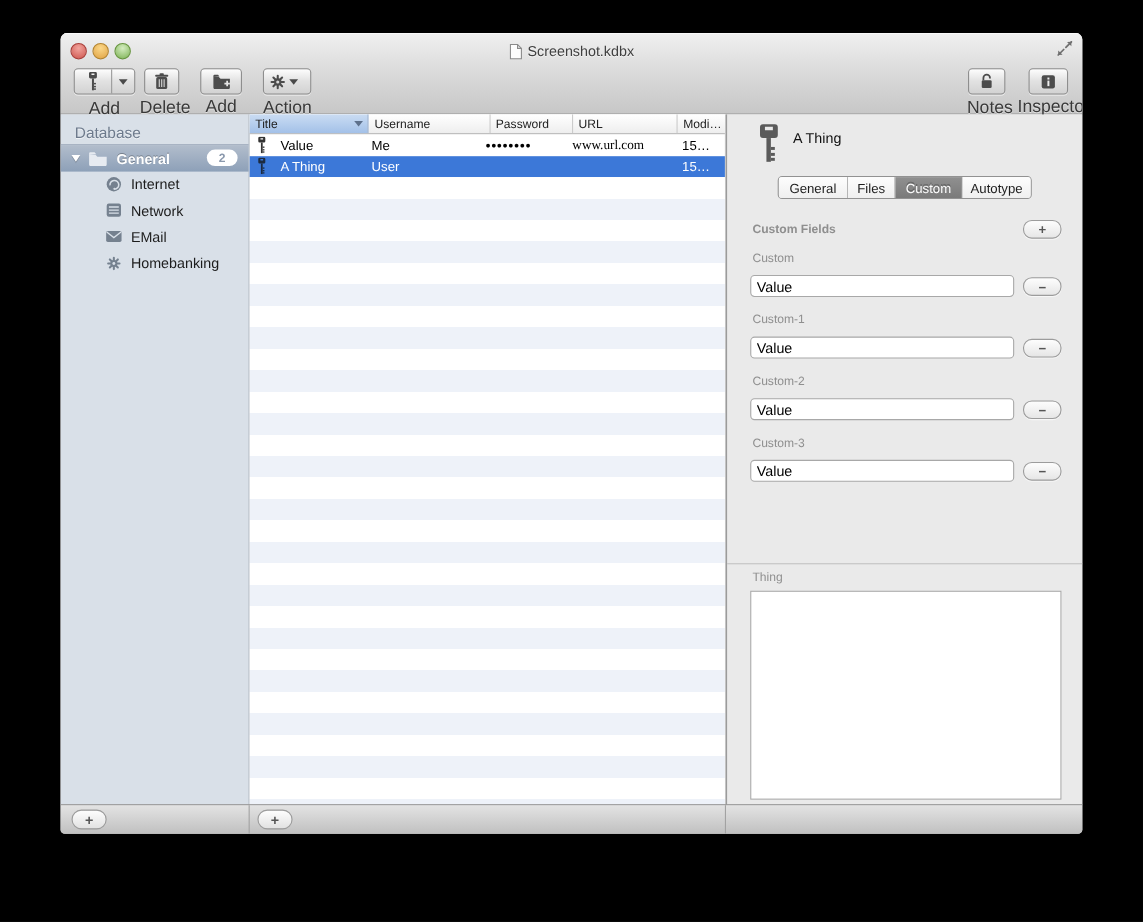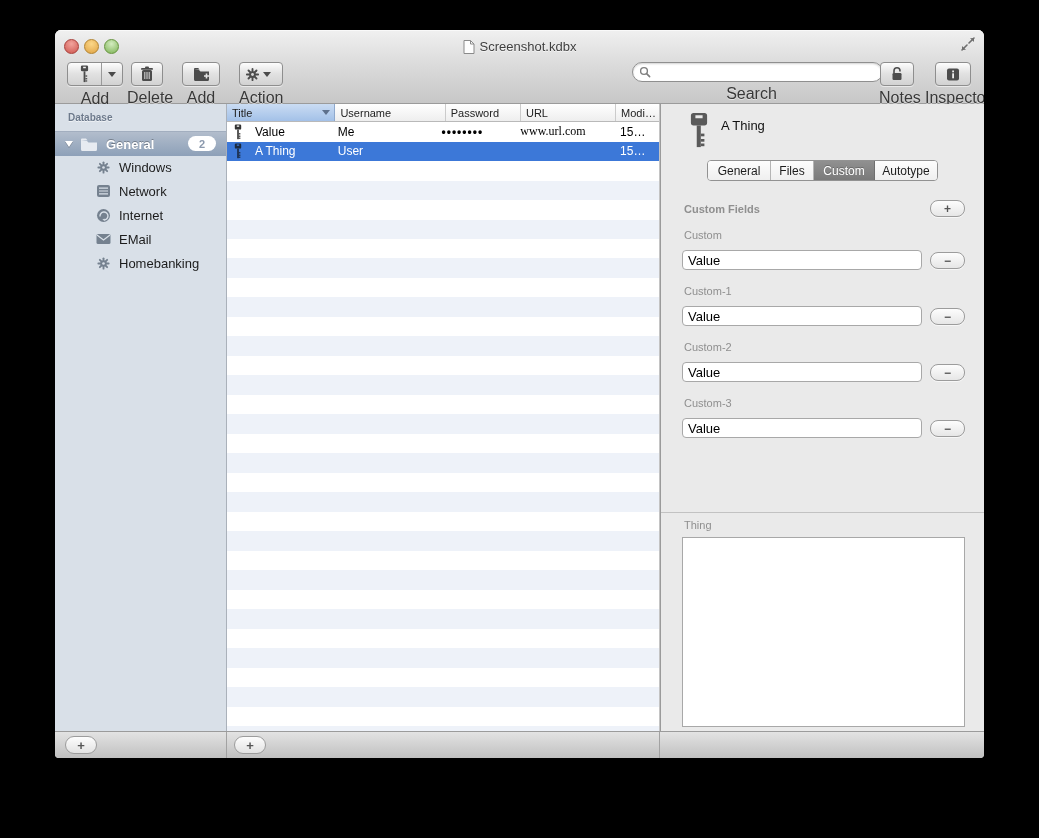--- a/index.html
+++ b/index.html
@@ -29,21 +29,21 @@
   .dd-arrow{width:0;height:0;border-left:4px solid transparent;border-right:4px solid transparent;
     border-top:5px solid #4a4a4a;margin:0 6px;}
   .seg-part{display:flex;align-items:center;justify-content:center;height:22px;}
   .searchwrap{position:absolute;left:577px;top:32px;width:239px;text-align:center;}
   .searchfield{width:237px;height:18px;border:1px solid #8f8f8f;border-radius:11px;background:#fff;
     display:flex;align-items:center;padding:0 6px;box-shadow:inset 0 1px 2px rgba(0,0,0,.18);}
   .searchfield input{border:none;outline:none;flex:1;font-size:12px;background:transparent;margin-left:4px;}
   
   .content{position:absolute;left:0;top:74px;width:929px;height:628px;display:flex;}
   .sidebar{width:171px;background:#d9e0e8;border-right:1px solid #aab1ba;position:relative;flex:none;}
-  .sb-header{position:absolute;left:13px;top:8px;font-size:10px;font-weight:bold;color:#6d7a8c;
+  .sb-header{position:absolute;left:13px;top:8px;font-size:14px;font-weight:normal;color:#6d7a8c;
     text-shadow:0 1px 0 rgba(255,255,255,.6);}
   .sb-group{position:absolute;left:0;top:27px;width:100%;height:24px;
     background:linear-gradient(180deg,#b2bdcc,#8da0b8);border-top:1px solid #a2aebf;
     display:flex;align-items:center;}
   .disclosure{width:0;height:0;border-top:6px solid #fff;border-left:4.5px solid transparent;
     border-right:4.5px solid transparent;margin-left:10px;
     filter:drop-shadow(0 1px 0 rgba(0,0,0,.25));}
   .sb-group-label{color:#fff;font-weight:bold;font-size:13px;margin-left:8px;
     text-shadow:0 -1px 0 rgba(0,0,0,.3);}
   .badge{position:absolute;right:10px;top:4px;min-width:20px;height:15px;background:#fff;
@@ -191,30 +191,20 @@
               </g>
             <circle cx="8" cy="8" r="3.6"></circle>
           </g>
           <circle cx="8" cy="8" r="1.5" fill="#d9d9d9"></circle>
         </svg>
         <span class="dd-arrow" style="margin-left:3px;"></span>
       </div>
       <div class="tb-label">Action</div>
     </div>
 
-    <div class="searchwrap">
-      <div class="searchfield">
-        <svg class="icon" width="12" height="12" viewBox="0 0 12 12">
-          <circle cx="5" cy="5" r="3.4" fill="none" stroke="#7e7e7e" stroke-width="1.4"></circle>
-          <path d="M7.6,7.6 L10.6,10.6" stroke="#7e7e7e" stroke-width="1.6" stroke-linecap="round"></path>
-        </svg>
-        <input value="" style="">
-      </div>
-      <div class="tb-label">Search</div>
-    </div>
 
     <div class="tb-group" style="left:824px;width:36px;">
       <div class="tb-btn" style="width:32px;">
         <svg class="icon" width="16" height="16" viewBox="0 0 16 16">
           <path d="M5,7 v-2.2 a3,3 0 0 1 6,0 v0.6" fill="none" stroke="#4c4c4c" stroke-width="1.6"></path>
           <rect x="3.5" y="7" width="9" height="7" rx="1.2" fill="#4c4c4c"></rect>
         </svg>
       </div>
       <div class="tb-label">Notes</div>
     </div>
@@ -238,86 +228,65 @@
       <div class="sb-group">
         <span class="disclosure"></span>
         <svg class="icon" width="18" height="14" viewBox="0 0 18 14" style="margin-left:7px;">
           <path d="M1,4 h6 l1.5,1.5 h8.5 v7 a1.5,1.5 0 0 1 -1.5,1.5 h-13 a1.5,1.5 0 0 1 -1.5,-1.5 z" fill="#e7ebf1"></path>
           <path d="M1,4 v-1.5 a1,1 0 0 1 1,-1 h4 l1.5,1.8" fill="#e7ebf1"></path>
         </svg>
         <span class="sb-group-label">General</span>
         <span class="badge">2</span>
       </div>
       <div class="sb-items">
+        <div class="sb-item">
+          <svg class="icon" width="15" height="15" viewBox="0 0 15 15">
+            <circle cx="7.5" cy="7.5" r="6.5" fill="#75818f"></circle>
+            <path d="M4,8.5 a4,4 0 1 1 4,3.5" fill="none" stroke="#d9e0e8" stroke-width="1.4"></path>
+            <path d="M8.6,12.8 l-2.2,-1 2,-1.4 z" fill="#d9e0e8"></path>
+          </svg>
+          <span class="lbl">Internet</span>
+        </div>
+        <div class="sb-item">
+          <svg class="icon" width="15" height="14" viewBox="0 0 15 14">
+            <rect x="1" y="1" width="13" height="12" rx="2" fill="#75818f"></rect>
+            <g stroke="#d9e0e8" stroke-width="1.2">
+                <path d="M3,4.2 h9"></path>
+                <path d="M3,7 h9"></path>
+                <path d="M3,9.8 h9"></path>
+              </g>
+          </svg>
+          <span class="lbl">Network</span>
+        </div>
+        <div class="sb-item">
+          <svg class="icon" width="15" height="12" viewBox="0 0 15 12">
+            <rect x="0.5" y="1" width="14" height="10" rx="1.5" fill="#75818f"></rect>
+            <path d="M1,2 l6.5,5 6.5,-5" fill="none" stroke="#d9e0e8" stroke-width="1.2"></path>
+          </svg>
+          <span class="lbl">EMail</span>
+        </div>
         <div class="sb-item">
           <svg class="icon" width="15" height="15" viewBox="0 0 16 16">
             <g fill="#75818f">
               <g transform="rotate(0 8 8)">
                   <rect x="7" y="1.5" width="2" height="13" rx="1"></rect>
                 </g>
               <g transform="rotate(45 8 8)">
                   <rect x="7" y="1.5" width="2" height="13" rx="1"></rect>
                 </g>
               <g transform="rotate(90 8 8)">
                   <rect x="7" y="1.5" width="2" height="13" rx="1"></rect>
                 </g>
               <g transform="rotate(135 8 8)">
                   <rect x="7" y="1.5" width="2" height="13" rx="1"></rect>
                 </g>
               <circle cx="8" cy="8" r="3.4"></circle>
               </g>
             <circle cx="8" cy="8" r="1.4" fill="#d9e0e8"></circle>
           </svg>
-          <span class="lbl">Windows</span>
-        </div>
-        <div class="sb-item">
-          <svg class="icon" width="15" height="14" viewBox="0 0 15 14">
-            <rect x="1" y="1" width="13" height="12" rx="2" fill="#75818f"></rect>
-            <g stroke="#d9e0e8" stroke-width="1.2">
-                <path d="M3,4.2 h9"></path>
-                <path d="M3,7 h9"></path>
-                <path d="M3,9.8 h9"></path>
-              </g>
-          </svg>
-          <span class="lbl">Network</span>
-        </div>
-        <div class="sb-item">
-          <svg class="icon" width="15" height="15" viewBox="0 0 15 15">
-            <circle cx="7.5" cy="7.5" r="6.5" fill="#75818f"></circle>
-            <path d="M4,8.5 a4,4 0 1 1 4,3.5" fill="none" stroke="#d9e0e8" stroke-width="1.4"></path>
-            <path d="M8.6,12.8 l-2.2,-1 2,-1.4 z" fill="#d9e0e8"></path>
-          </svg>
-          <span class="lbl">Internet</span>
-        </div>
-        <div class="sb-item">
-          <svg class="icon" width="15" height="12" viewBox="0 0 15 12">
-            <rect x="0.5" y="1" width="14" height="10" rx="1.5" fill="#75818f"></rect>
-            <path d="M1,2 l6.5,5 6.5,-5" fill="none" stroke="#d9e0e8" stroke-width="1.2"></path>
-          </svg>
-          <span class="lbl">EMail</span>
-        </div>
-        <div class="sb-item">
-          <svg class="icon" width="15" height="15" viewBox="0 0 16 16">
-            <g fill="#75818f">
-              <g transform="rotate(0 8 8)">
-                  <rect x="7" y="1.5" width="2" height="13" rx="1"></rect>
-                </g>
-              <g transform="rotate(45 8 8)">
-                  <rect x="7" y="1.5" width="2" height="13" rx="1"></rect>
-                </g>
-              <g transform="rotate(90 8 8)">
-                  <rect x="7" y="1.5" width="2" height="13" rx="1"></rect>
-                </g>
-              <g transform="rotate(135 8 8)">
-                  <rect x="7" y="1.5" width="2" height="13" rx="1"></rect>
-                </g>
-              <circle cx="8" cy="8" r="3.4"></circle>
-              </g>
-            <circle cx="8" cy="8" r="1.4" fill="#d9e0e8"></circle>
-          </svg>
           <span class="lbl">Homebanking</span>
         </div>
       </div>
     </div>
 
     <div class="main">
       <div class="thead">
         <div class="th th-title" style="width:114px;">
           <span>Title</span>
           <span class="sort-arrow"></span>

